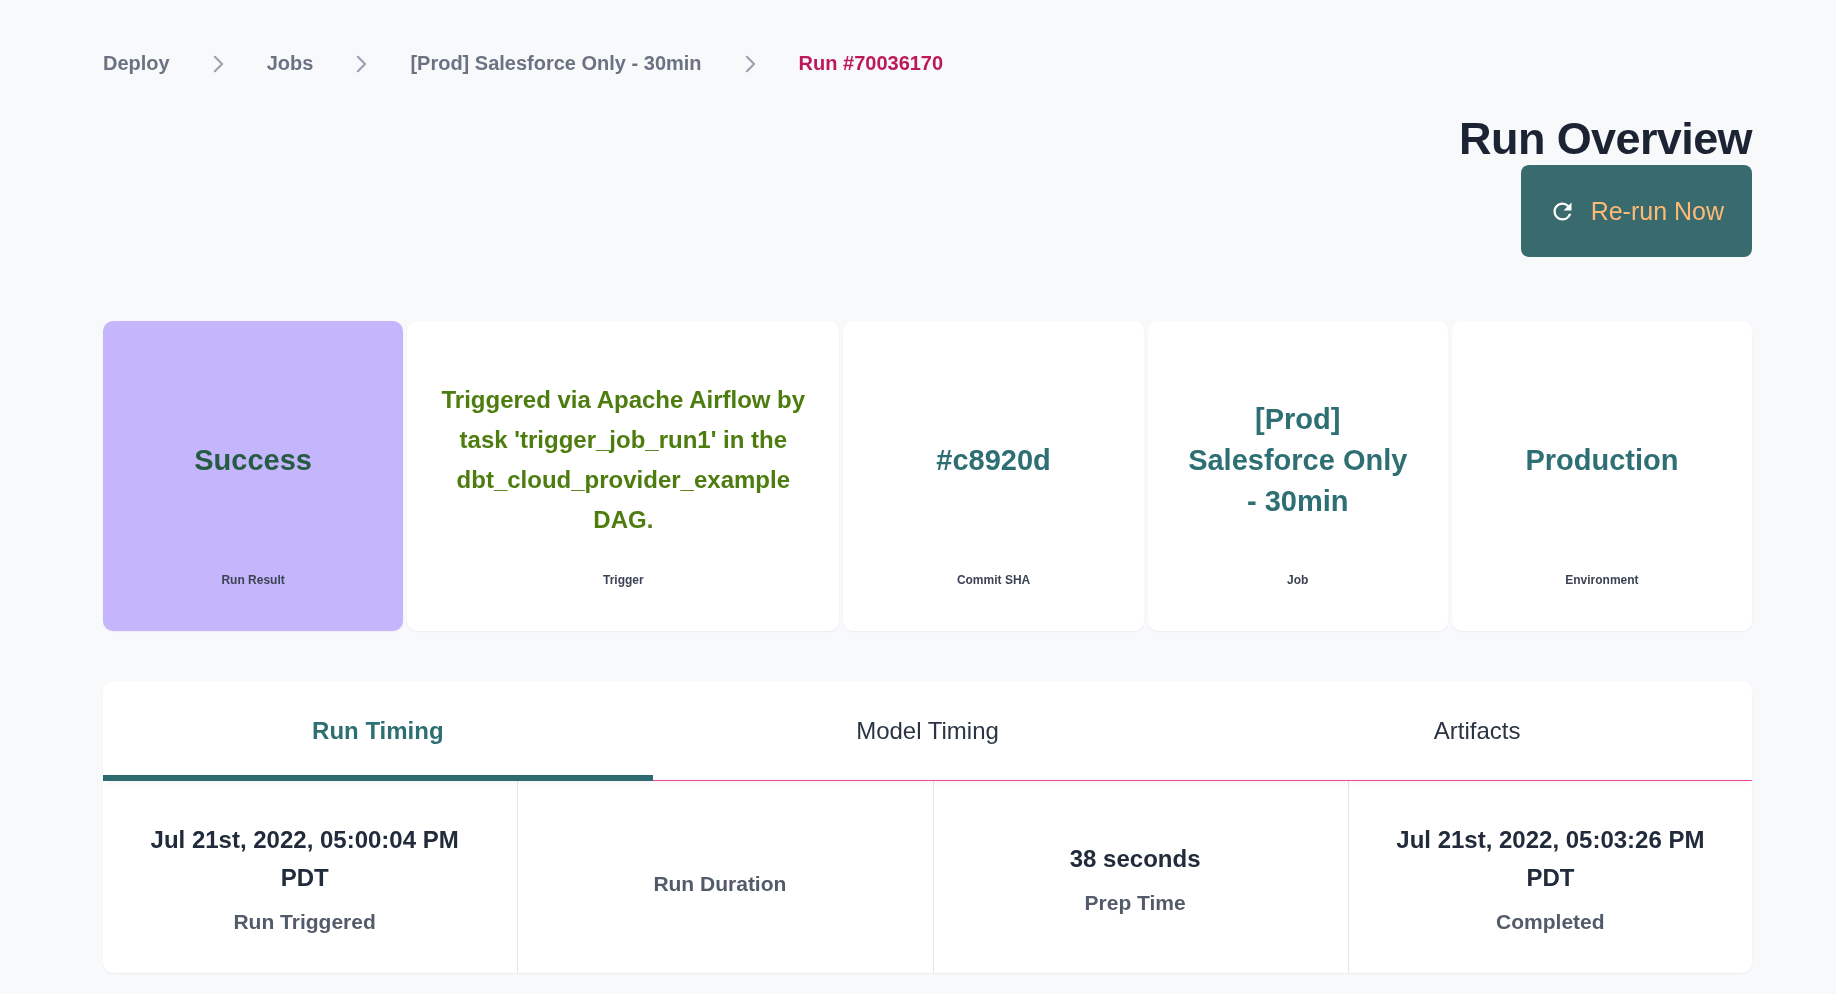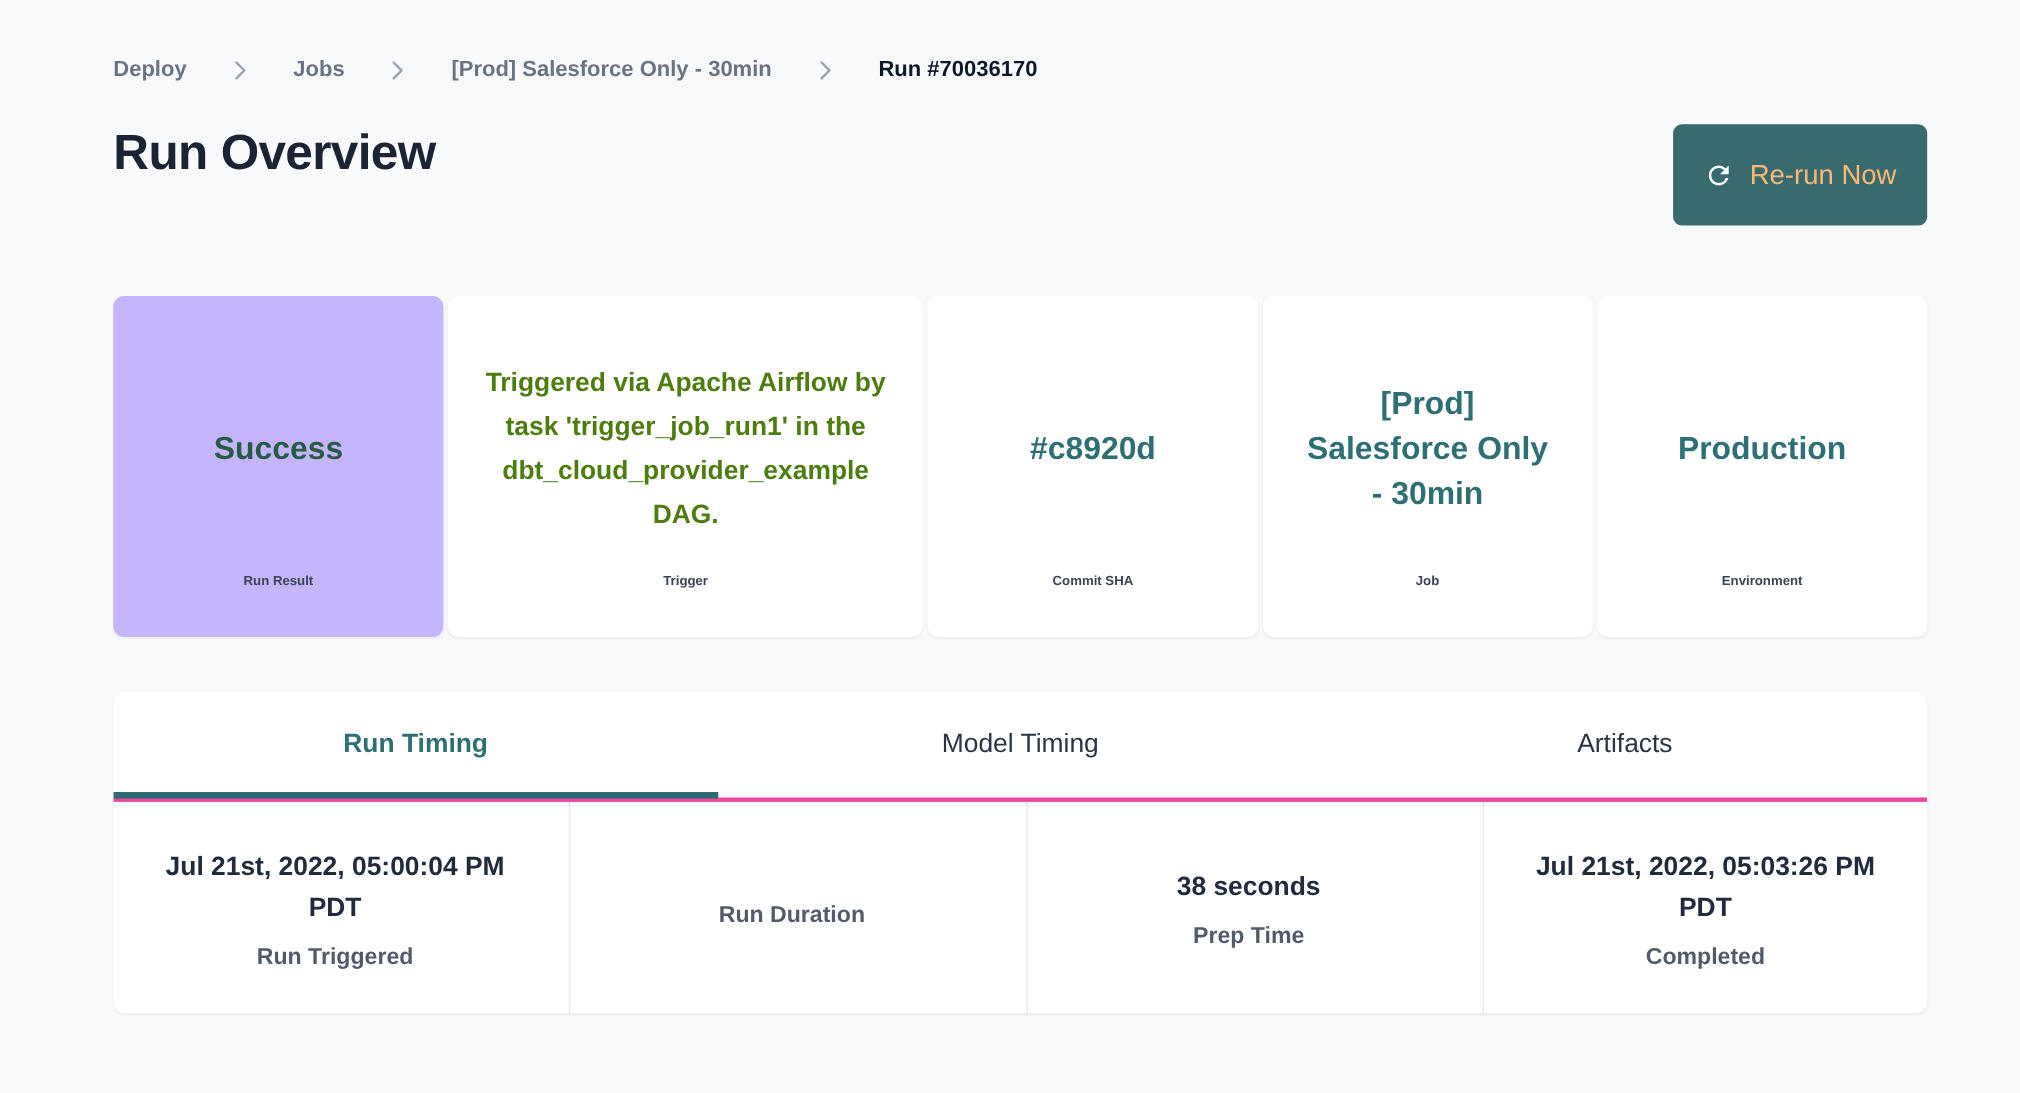--- a/index.html
+++ b/index.html
@@ -9,25 +9,25 @@
     background: #f8f9fb;
     font-family: "Liberation Sans", "DejaVu Sans", sans-serif;
     color: #222c3d;
     overflow: hidden;
   }
   .page { width: 100%; height: 100%; padding: 52px 84px 0 103px; }
 
   
   .breadcrumb { display: flex; align-items: center; gap: 43px; font-size: 20px; font-weight: 600; color: #6b7383; }
   .crumb { cursor: pointer; white-space: nowrap; }
-  .crumb.current { color: #0f172a; font-weight: 700; cursor: default; }
+  .crumb.current { color: #be185d; font-weight: 700; cursor: default; }
   .chev { display: flex; align-items: center; }
 
   
-  .title-row { margin-top: 38px; display: flex; justify-content: space-between; align-items: flex-start; }
+  .title-row { margin-top: 38px; display: flex; justify-content: space-between; align-items: flex-end; flex-direction: column; }
   .page-title { font-size: 45px; font-weight: 700; color: #1c2434; margin: 0; letter-spacing: -0.6px; }
   .rerun-btn {
     display: flex; align-items: center; gap: 15px;
     background: #386a6e; color: #fdba74;
     font-family: inherit; font-size: 25px; font-weight: 400;
     border: none; border-radius: 8px; padding: 0 28px; height: 92px; cursor: pointer;
   }
 
   
   .summary-row { margin-top: 64px; display: flex; gap: 4px; height: 310px; }
@@ -43,21 +43,21 @@
   .value-success { font-size: 29px; font-weight: 700; color: #265c44; }
   .value-link { font-size: 29px; font-weight: 700; color: #2e6f74; cursor: pointer; line-height: 41px; }
   .value-job { display: inline-block; max-width: 225px; }
   .value-text { font-size: 24px; font-weight: 700; color: #4d7c0f; line-height: 40px; max-width: 378px; }
 
   
   .detail-card {
     margin-top: 50px; background: #ffffff; border-radius: 10px;
     box-shadow: 0 1px 2px rgba(20,30,50,0.06); overflow: hidden;
   }
-  .tabs { display: flex; height: 100px; border-bottom: 4px solid #ec4899; box-shadow: 0 4px 6px -3px rgba(25,35,55,0.07); position: relative; }
+  .tabs { display: flex; height: 100px; border-bottom: 1px solid #ec4899; box-shadow: 0 4px 6px -3px rgba(25,35,55,0.07); position: relative; }
   .tab { flex: 1; display: flex; align-items: center; justify-content: center; font-size: 24px; color: #2b3444; cursor: pointer; position: relative; }
   .tab.active { color: #2e6f74; font-weight: 700; }
   .tab.active::after { content: ""; position: absolute; left: 0; right: 0; bottom: -1px; height: 6px; background: #2e6b70; }
 
   .timing-row { display: flex; height: 192px; gap: 11px; }
   .tcell { flex: 1; display: flex; flex-direction: column; align-items: center; justify-content: center; text-align: center; padding: 0 30px; min-width: 0; }
   .tcell + .tcell { border-left: 1px solid #e4e6ea; }
   .tcell-value { font-size: 24px; font-weight: 700; color: #212b3b; line-height: 38px; }
   .tcell-label { margin-top: 13px; font-size: 21px; font-weight: 600; color: #535b6a; }
 </style>

